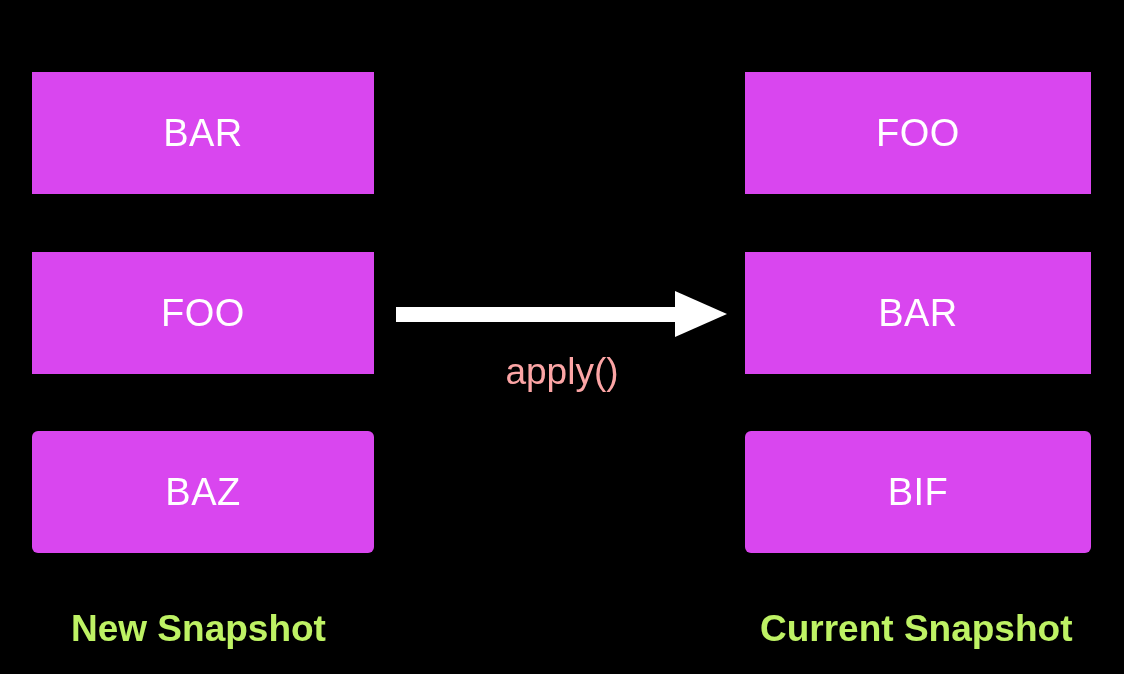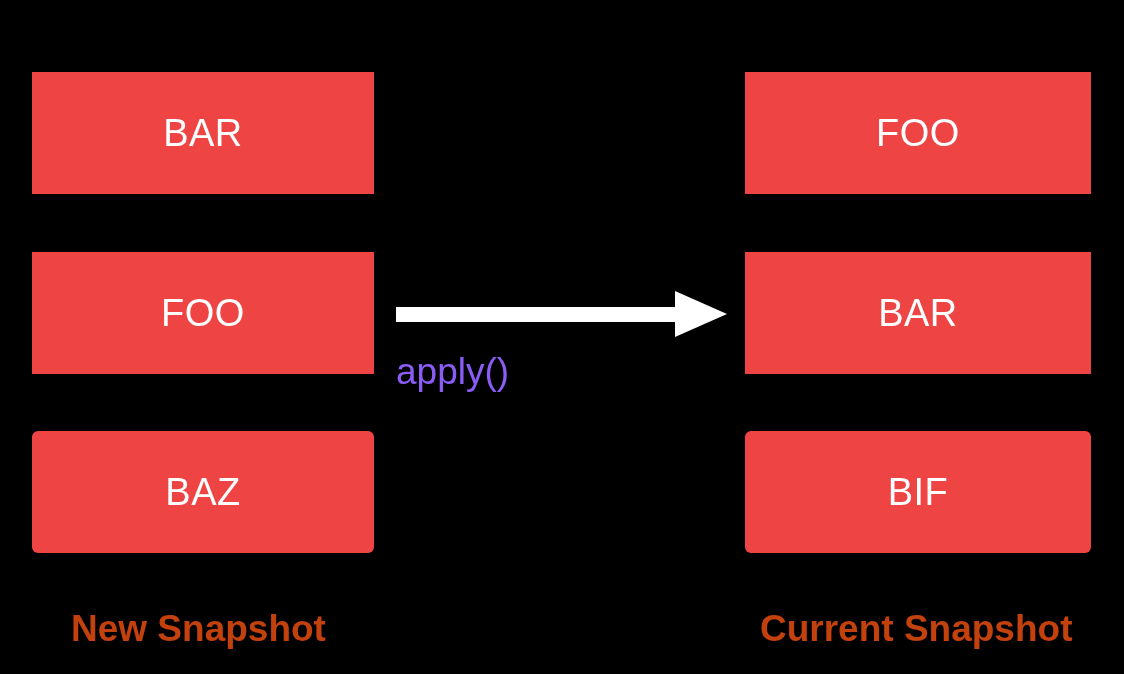--- a/index.html
+++ b/index.html
@@ -25,21 +25,21 @@
     width: 342px;
   }
   .col-left  { left: 32px;  }
   .col-right { left: 745px; width: 346px; }
 
   .sbox {
     position: absolute;
     left: 0;
     width: 100%;
     height: 122px;
-    background: #ef4444;
+    background: #d946ef;
     display: flex;
     align-items: center;
     justify-content: center;
     box-sizing: border-box;
   }
   .sbox .sbox-label {
     color: #ffffff;
     font-size: 38px;
     font-weight: 400;
     letter-spacing: 0.5px;
@@ -75,32 +75,32 @@
     border-top: 23px solid transparent;
     border-bottom: 23px solid transparent;
     border-left: 52px solid #ffffff;
   }
 
   .arrow-caption {
     position: absolute;
     left: 396px;
     top: 352px;
     width: 332px;
-    text-align: left;
-    color: #8b5cf6;
+    text-align: center;
+    color: #fca5a5;
     font-size: 37px;
     font-weight: 400;
     line-height: 1.1;
     font-family: "Liberation Sans", sans-serif;
   }
 
   
   .caption {
     position: absolute;
-    color: #c2410c;
+    color: #bef264;
     font-size: 37px;
     font-weight: 700;
     line-height: 1.1;
     white-space: nowrap;
     font-family: "Liberation Sans", sans-serif;
   }
   .caption-left  { left: 71px;  top: 609px; }
   .caption-right { left: 760px; top: 609px; text-align: right; }
 
   

